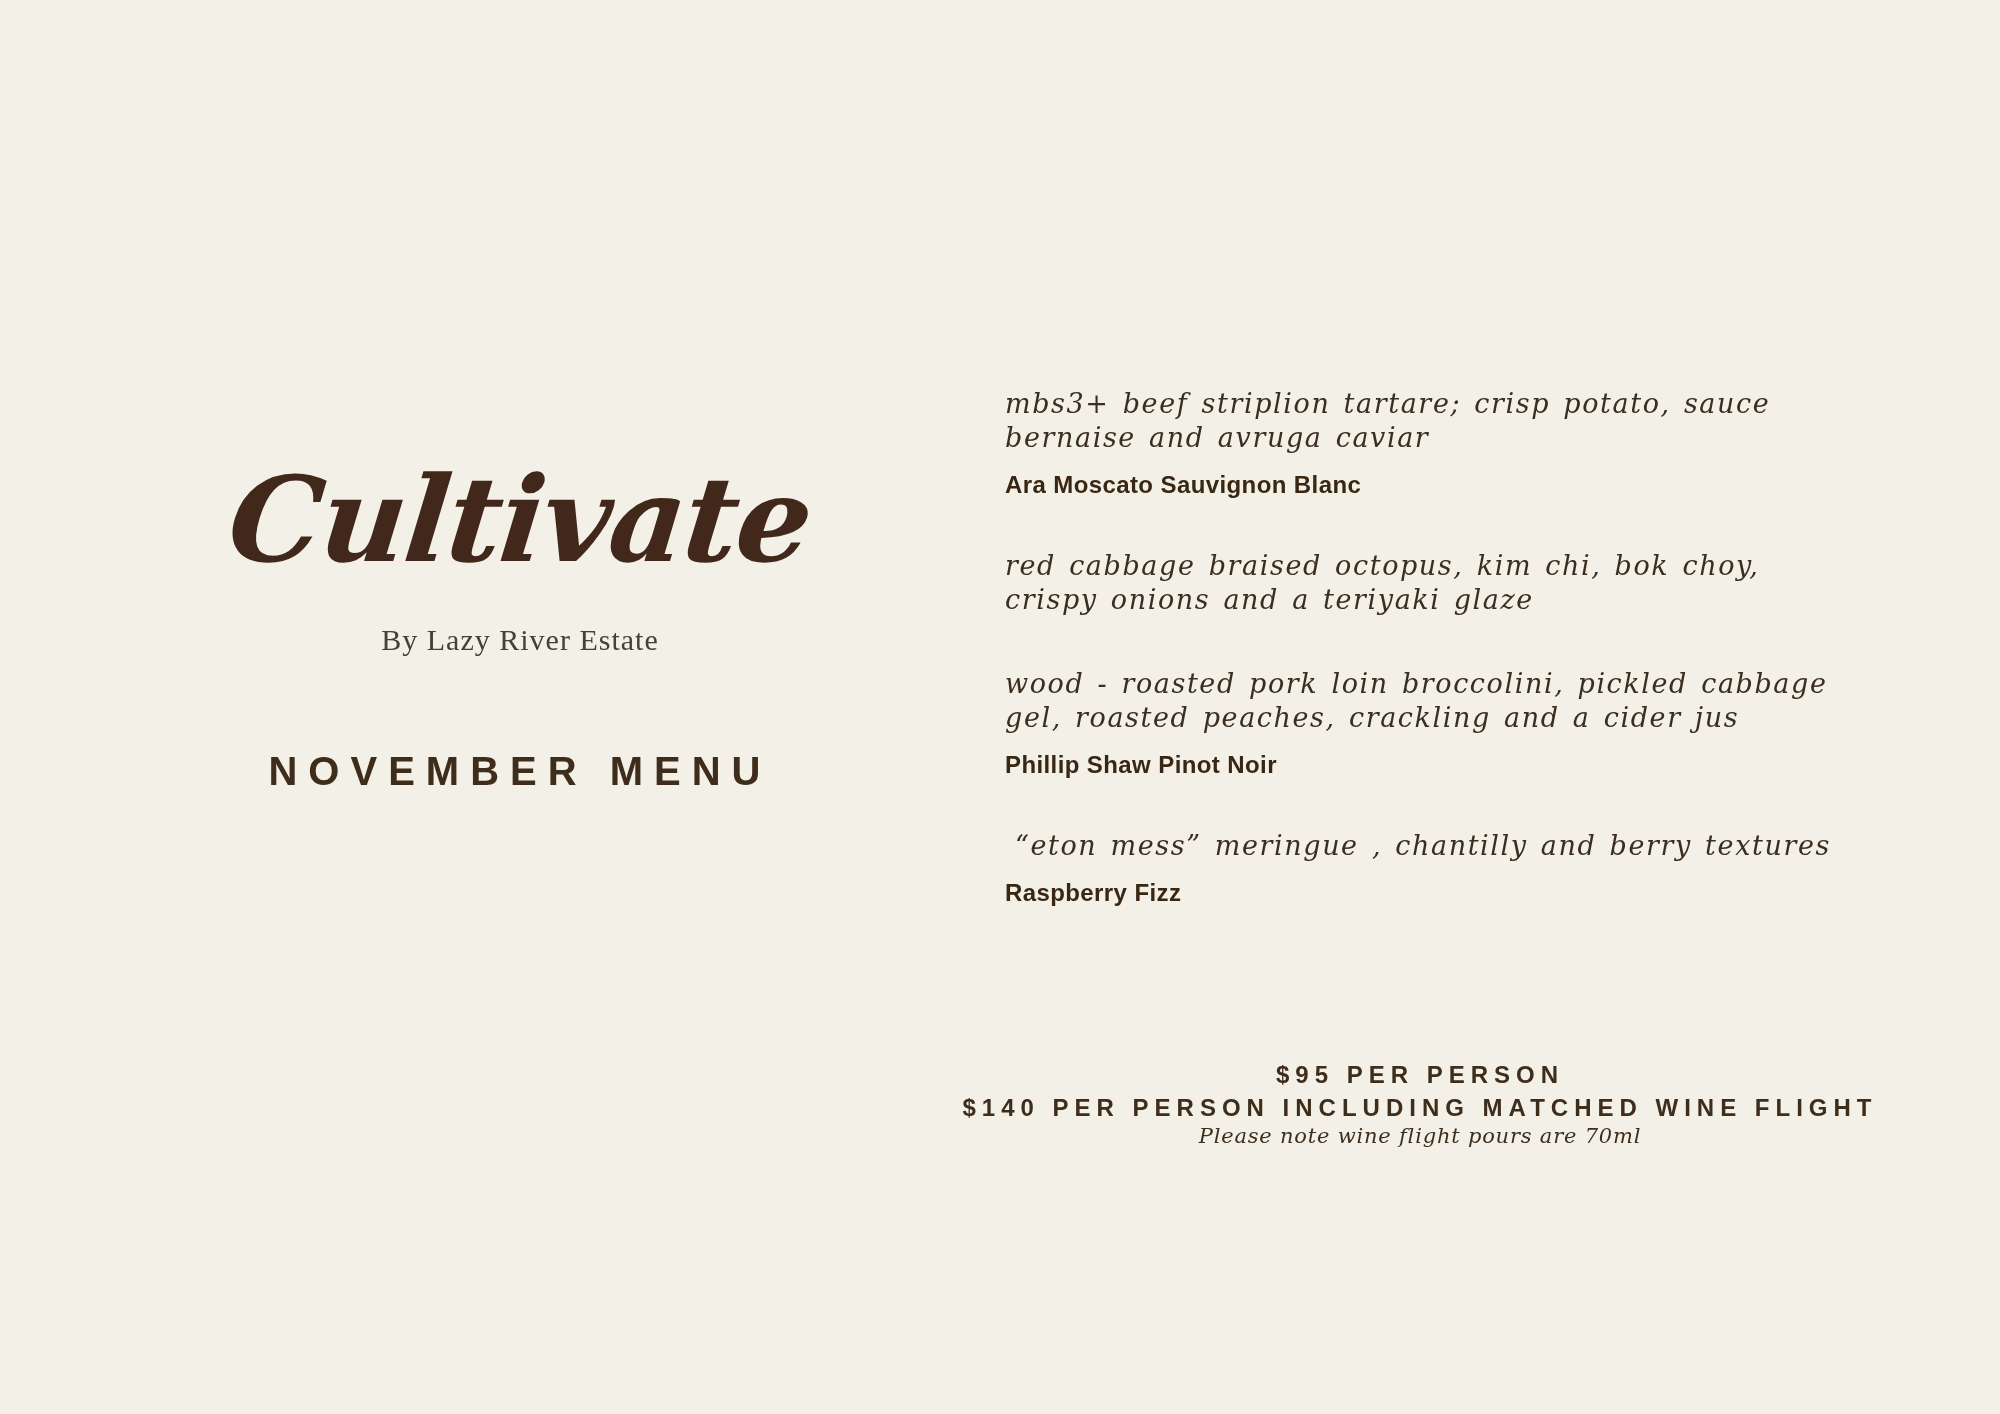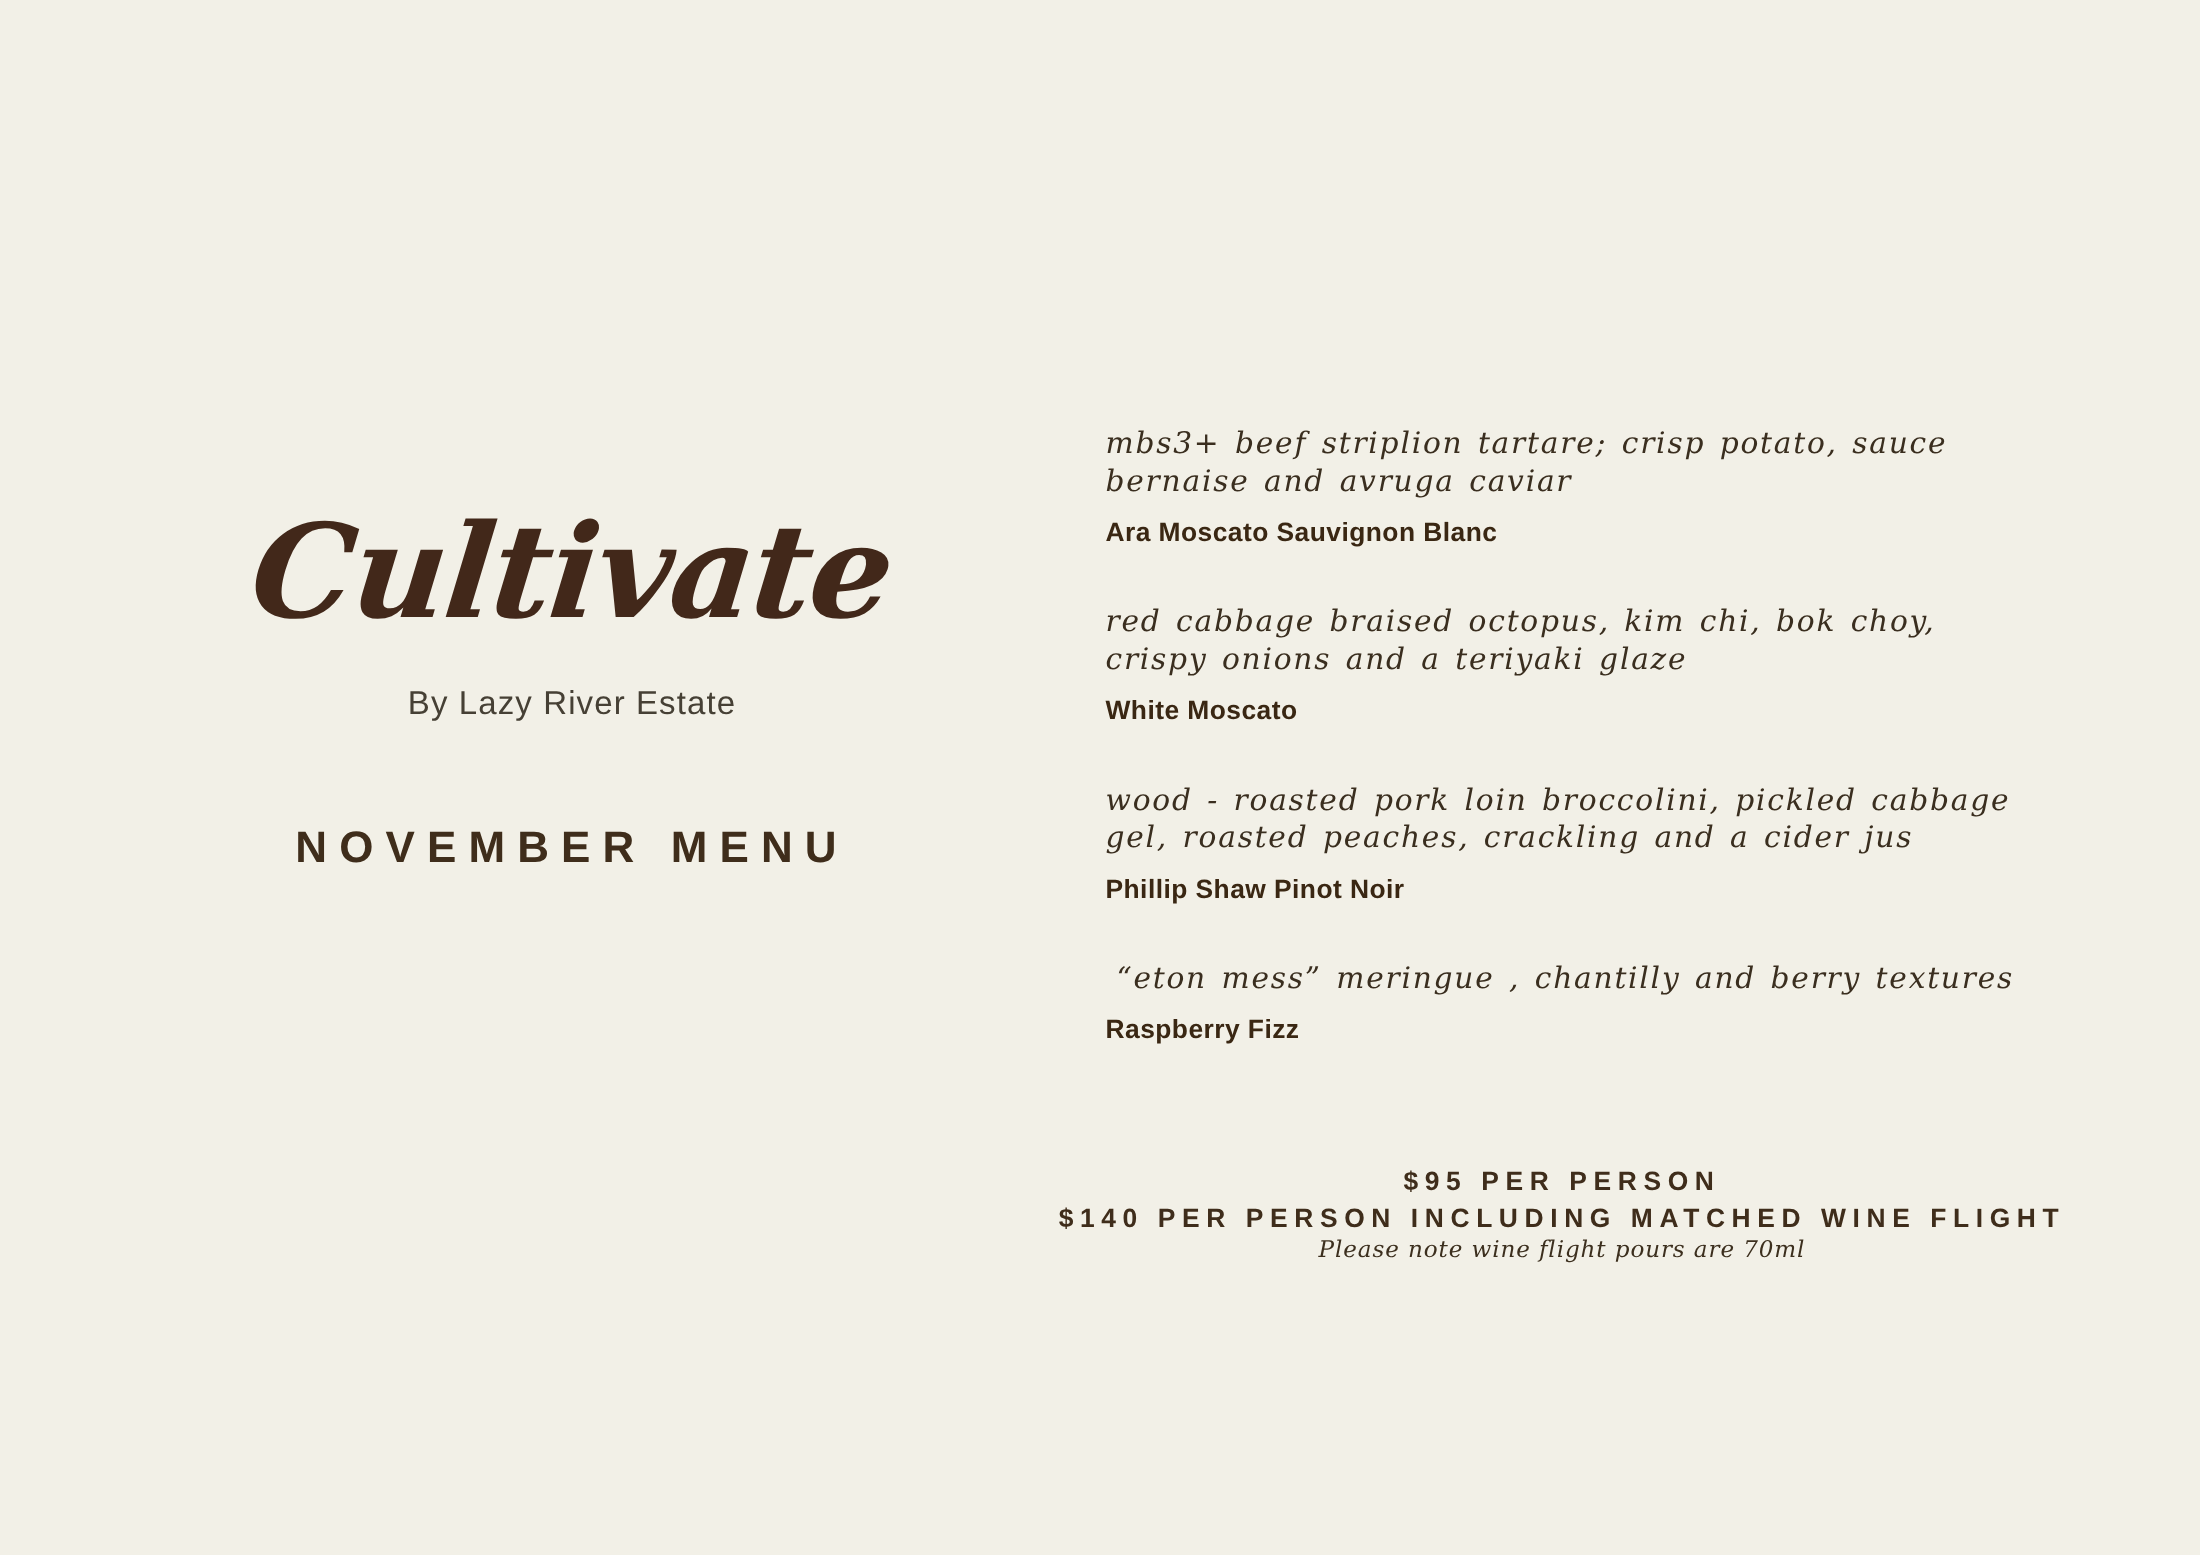--- a/index.html
+++ b/index.html
@@ -32,21 +32,21 @@
     font-weight:700;
     font-size:118px;
     line-height:1.1;
     color:var(--script);
     transform:skewX(-6deg);
     letter-spacing:-2px;
     white-space:nowrap;
   }
   .byline{
     margin-top:38px;
-    font-family:Liberation Sans, sans-serif;
+    font-family:Liberation Serif, serif;
     font-weight:400;
     font-size:30px;
     letter-spacing:1px;
     color:var(--ink-soft);
   }
   .menu-title{
     margin-top:92px;
     font-family:"Liberation Sans", sans-serif;
     font-weight:700;
     font-size:40px;
@@ -117,21 +117,20 @@
     <h2 class="menu-title">NOVEMBER MENU</h2>
   </section>
 
   <section class="courses-panel">
     <div class="course">
       <p class="course-desc">mbs3+ beef striplion tartare; crisp potato, sauce bernaise and avruga caviar</p>
       <p class="course-wine">Ara Moscato Sauvignon Blanc</p>
     </div>
     <div class="course">
       <p class="course-desc">red cabbage braised octopus, kim chi, bok choy, crispy onions and a teriyaki glaze</p>
-      <p class="course-wine">White Moscato</p>
     </div>
     <div class="course">
       <p class="course-desc">wood - roasted pork loin broccolini, pickled cabbage gel, roasted peaches, crackling and a cider jus</p>
       <p class="course-wine">Phillip Shaw Pinot Noir</p>
     </div>
     <div class="course">
       <p class="course-desc">“eton mess” meringue , chantilly and berry textures</p>
       <p class="course-wine">Raspberry Fizz</p>
     </div>
   </section>

